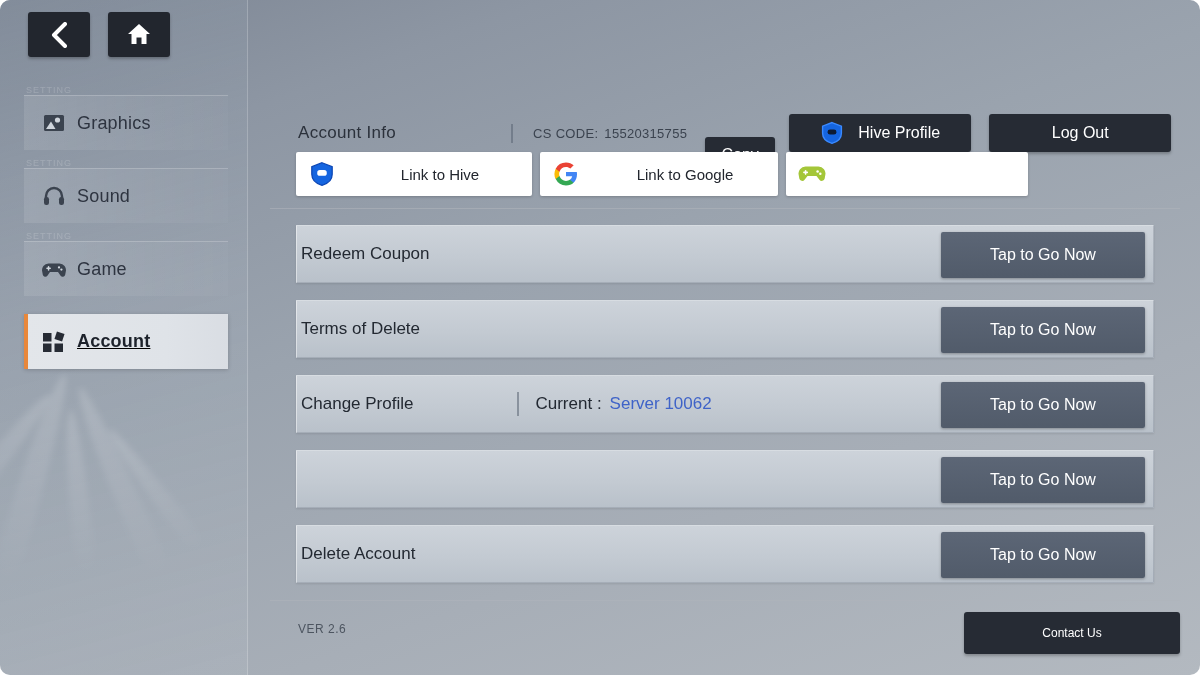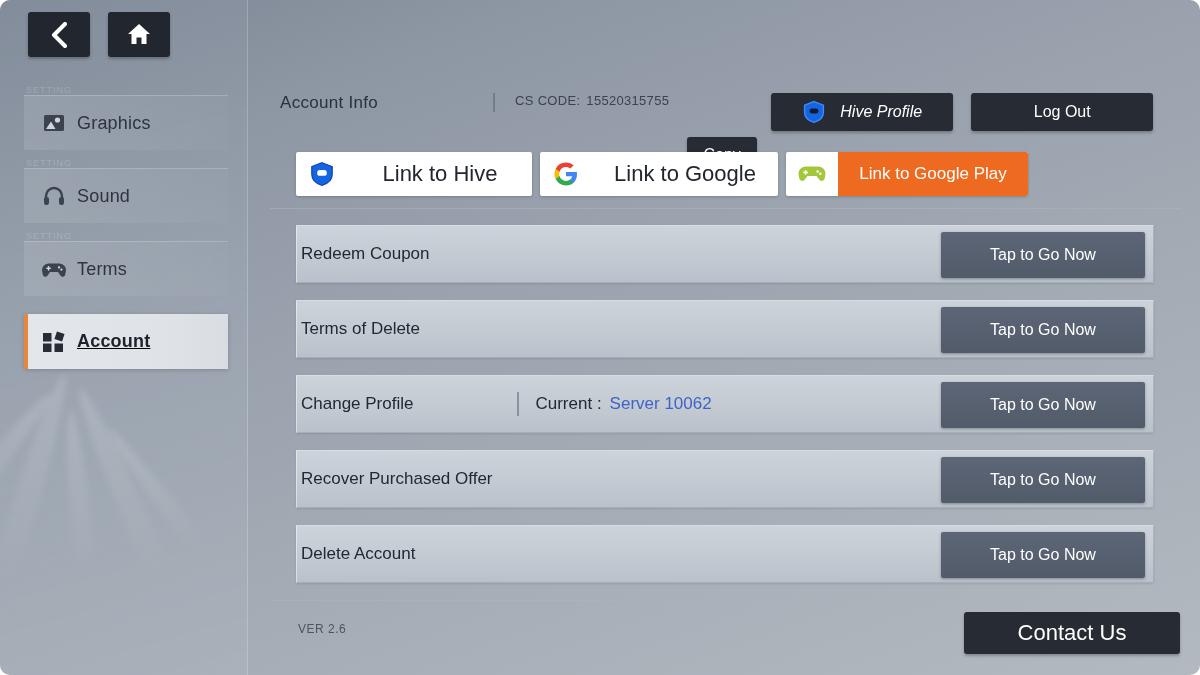--- a/index.html
+++ b/index.html
@@ -84,54 +84,54 @@
   .menu-item.active::before {
     content: ""; position: absolute; left: 0; top: 0; bottom: 0;
     width: 4px; background: #e8873a;
   }
   .menu-item.active .mi-label { color: #1d222b; font-weight: bold; }
 
   
   .content { position: absolute; left: 248px; top: 0; width: 952px; height: 675px; }
 
   .acct-row {
-    position: absolute; left: 32px; top: 93px;
-    display: flex; align-items: flex-start;
+    position: absolute; left: 50px; top: 93px;
+    display: flex; align-items: center;
   }
   .acct-title { font-size: 17px; color: #2b313b; letter-spacing: .3px; }
   .vsep { width: 2px; height: 19px; background: rgba(90,100,115,.55); margin: 0 20px 0 115px; }
   .cscode { font-size: 13px; color: #3b434f; letter-spacing: .3px; white-space: nowrap; }
   .cscode b { font-weight: normal; }
   .cscode .num { margin-left: 6px; }
 
   .darkbtn {
     background: #262b34;
     color: #ffffff;
     border-radius: 3px;
     display: flex; align-items: center; justify-content: center;
     box-shadow: 0 2px 3px rgba(0,0,0,.25);
     cursor: pointer;
     font-size: 16px;
   }
   .btn-copy { width: 70px; height: 36px; margin-left: 18px; margin-top: 44px; }
-  .btn-hive { width: 182px; height: 38px; margin-left: 14px; gap: 14px; font-style: italic; }
+  .btn-hive { width: 182px; height: 38px; margin-left: 14px; gap: 14px; }
   .btn-logout { width: 182px; height: 38px; margin-left: 18px; }
   .hive-ico { width: 24px; height: 24px; }
 
   .links { position: absolute; left: 48px; top: 152px; display: flex; gap: 8px; }
   .linkbtn {
     height: 44px; background: #ffffff;
     display: flex; align-items: center;
     border-radius: 2px;
     box-shadow: 0 1px 3px rgba(0,0,0,.2);
     cursor: pointer;
     overflow: hidden;
   }
   .linkbtn .lb-ico { width: 52px; display: flex; align-items: center; justify-content: center; flex: 0 0 52px; }
-  .linkbtn .lb-txt { flex: 1; text-align: center; font-size: 22px; color: #22262e; }
+  .linkbtn .lb-txt { flex: 1; text-align: center; font-size: 15px; color: #22262e; }
   .lb-hive { width: 236px; }
   .lb-google { width: 238px; }
   .lb-play { width: 242px; }
   .lb-play .lb-txt {
     background: #ee6a20; color: #fff; height: 44px;
     display: flex; align-items: center; justify-content: center;
     padding-right: 0; font-size: 17px;
   }
 
   .divider {
@@ -171,21 +171,21 @@
   .footdiv {
     position: absolute; left: 22px; top: 600px; width: 910px; height: 1px;
     background: rgba(90,100,115,.40);
     border-bottom: 1px solid rgba(255,255,255,.30);
   }
   .ver {
     position: absolute; left: 50px; top: 622px;
     font-size: 12px; color: #4d5560; letter-spacing: .5px;
   }
   .footbtns { position: absolute; right: 20px; top: 612px; display: flex; gap: 8px; }
-  .footbtn { width: 216px; height: 42px; font-size: 22px; }
+  .footbtn { width: 216px; height: 42px; font-size: 12px; }
 </style>
 </head>
 <body>
 
 <div class="screen">
 
   <div class="watermark">
     <span class="wm1"></span>
       <span class="wm2"></span>
       <span class="wm3"></span>
@@ -242,21 +242,21 @@
         <span class="ghost">SETTING</span>
         <span class="mi-icon">
           <svg width="24" height="17" viewBox="0 0 24 17">
               <path d="M6.5 2.5 h11 a6.5 6.5 0 0 1 6.3 8 l-.6 3.2 a2.6 2.6 0 0 1-4.6 1.1 L16 11 H8 L5.4 14.8 A2.6 2.6 0 0 1 .8 13.7 L.2 10.5 A6.5 6.5 0 0 1 6.5 2.5 Z" fill="#3b434f"></path>
               <rect x="4.3" y="6.6" width="4.6" height="1.5" rx=".7" fill="#cfd5dc"></rect>
               <rect x="5.8" y="5.1" width="1.5" height="4.6" rx=".7" fill="#cfd5dc"></rect>
               <circle cx="17" cy="6.4" r="1.15" fill="#cfd5dc"></circle>
               <circle cx="19.4" cy="8.6" r="1.15" fill="#cfd5dc"></circle>
             </svg>
         </span>
-        <span class="mi-label">Terms</span>
+        <span class="mi-label">Game</span>
       </div>
 
       <div class="menu-item active">
         <span class="mi-icon">
           <svg width="23" height="22" viewBox="0 0 23 22">
               <rect x="1" y="2" width="8.5" height="8.5" fill="#262b34"></rect>
               <rect x="1" y="12.5" width="8.5" height="8.5" fill="#262b34"></rect>
               <rect x="12.5" y="12.5" width="8.5" height="8.5" fill="#262b34"></rect>
               <rect x="13.5" y="1.5" width="8" height="8" fill="#262b34" transform="rotate(18 17.5 5.5)"></rect>
             </svg>
@@ -320,21 +320,20 @@
       <div class="linkbtn lb-play">
         <span class="lb-ico">
           <svg width="28" height="20" viewBox="0 0 28 20">
               <path d="M7.5 2.5 h13 a7 7 0 0 1 6.8 8.6 l-.6 3.4 a3 3 0 0 1-5.3 1.2 L18.5 12 h-9 l-2.9 3.7 a3 3 0 0 1-5.3-1.2 L.7 11.1 A7 7 0 0 1 7.5 2.5 Z" fill="#a4c639"></path>
               <rect x="5.1" y="7.6" width="5" height="1.6" rx=".8" fill="#fff"></rect>
               <rect x="6.8" y="5.9" width="1.6" height="5" rx=".8" fill="#fff"></rect>
               <circle cx="19.6" cy="7.4" r="1.25" fill="#fff"></circle>
               <circle cx="22.3" cy="9.8" r="1.25" fill="#fff"></circle>
             </svg>
         </span>
-        <span class="lb-txt">Link to Google Play</span>
       </div>
     </div>
 
     <div class="divider"></div>
 
     <div class="rows">
 
       <div class="srow">
         <span class="srow-label">Redeem Coupon</span>
         <div class="srow-btn">
@@ -355,21 +354,20 @@
           <span class="bar"></span>
           <span class="cur-lbl">Current :</span>
           <span class="cur-val">Server 10062</span>
         </span>
         <div class="srow-btn">
           <span>Tap to Go Now</span>
         </div>
       </div>
 
       <div class="srow">
-        <span class="srow-label">Recover Purchased Offer</span>
         <div class="srow-btn">
           <span>Tap to Go Now</span>
         </div>
       </div>
 
       <div class="srow">
         <span class="srow-label">Delete Account</span>
         <div class="srow-btn">
           <span>Tap to Go Now</span>
         </div>

